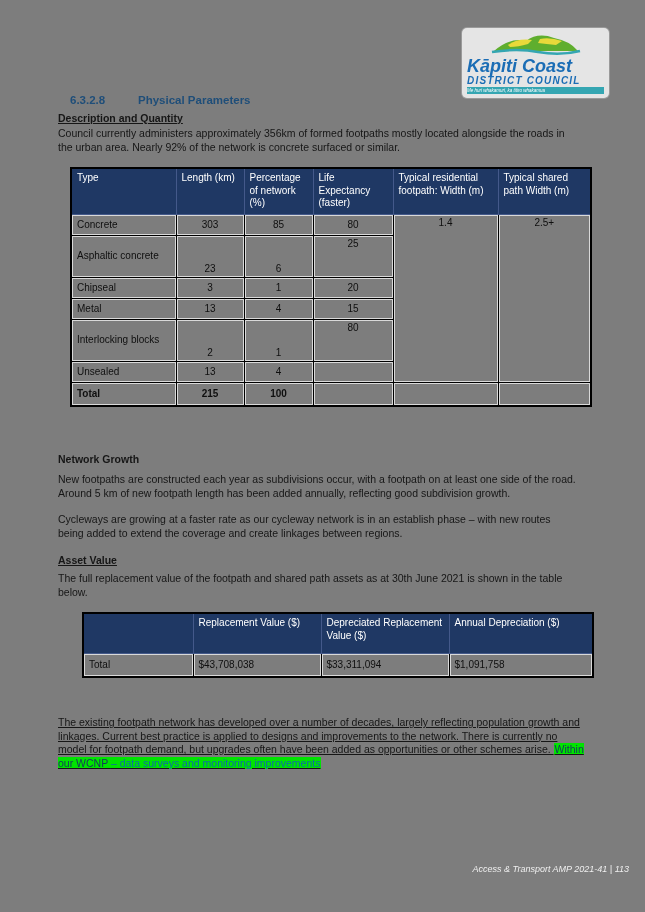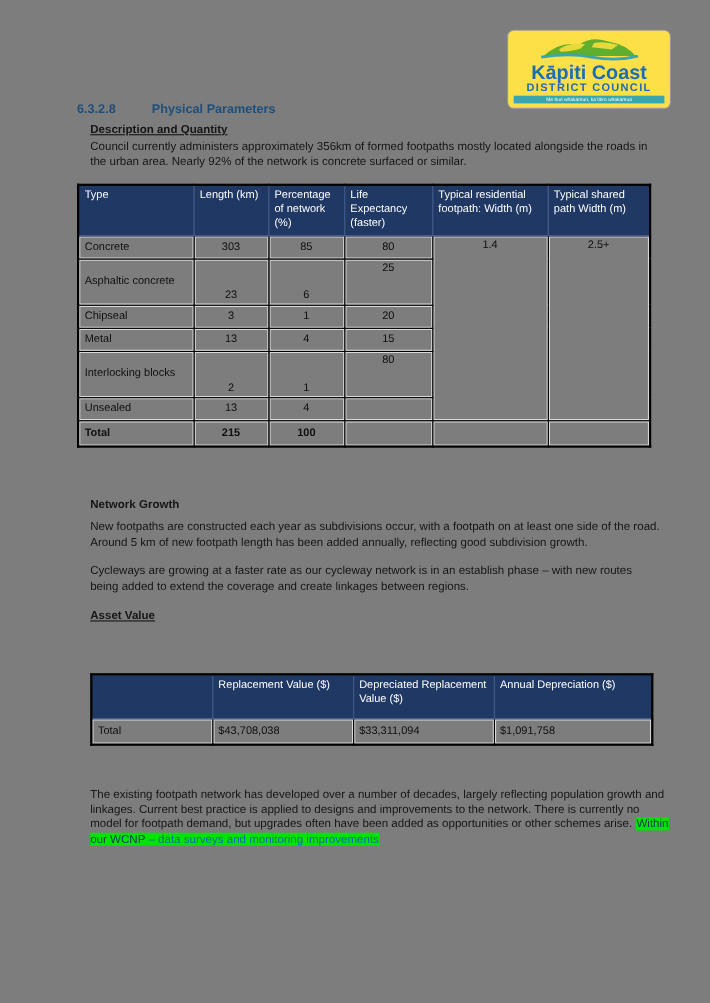--- a/index.html
+++ b/index.html
@@ -9,38 +9,38 @@
     background:#7d7d7d;
     color:#141414;
     position:relative;
     overflow:hidden;
   }
   .page { position:absolute; inset:0; }
 
   
   .logo-box {
     position:absolute; top:28px; left:462px; width:147px;
-    background:#fde047; border-radius:5px; padding:3px 5px 4px 5px;
-    text-align:center; box-shadow:0 0 0 1px #9a9a9a;
+    background:#e5e5e5; border-radius:5px; padding:3px 5px 4px 5px;
+    box-shadow:0 0 0 1px #9a9a9a;font-style:italic;
   }
   .logo-island { display:block; margin:0 auto; }
   .logo-title { font-size:18px; font-weight:bold; color:#1b6db5; letter-spacing:0; line-height:19px; }
   .logo-sub { font-size:10px; font-weight:bold; color:#1b6db5; letter-spacing:1.2px; line-height:10px; }
   .logo-tag { font-size:4.5px; color:#ffffff; background:#35a6b2; line-height:7px; margin-top:1px; }
 
   
   .section-head {
     position:absolute; left:70px; width:530px;
     font-size:11.5px; font-weight:bold; color:#1f4e79;
   }
   .section-head .num { display:inline-block; width:68px; }
   .sub-head { font-size:10.5px; font-weight:bold; color:#111; }
   .underline { text-decoration:underline; }
   .para {
-    position:absolute; left:82px; width:518px;
+    position:absolute; left:58px; width:518px;
     font-size:10.5px; line-height:13.5px; color:#161616;
   }
 
   
   table { border-collapse:collapse; table-layout:fixed;border-radius:31px; }
   .dtable { position:absolute; border:2px solid #000; background:transparent; }
   .dtable th {
     background:#1f3864; color:#ffffff; font-weight:normal;
     font-size:10px; line-height:12.5px; text-align:left;
     vertical-align:top; padding:3px 5px; border:1px solid #44598a;
@@ -160,20 +160,21 @@
       </tr>
     </tbody>
   </table>
 
 
   <div class="para sub-head" style="top:453px;">Network Growth</div>
   <div class="para" style="top:473px;">New footpaths are constructed each year as subdivisions occur, with a footpath on at least one side of the road. Around 5 km of new footpath length has been added annually, reflecting good subdivision growth.</div>
   <div class="para sub-head underline" style="top:554px;">Asset Value</div>
 
   <div class="para" style="top:513px;">Cycleways are growing at a faster rate as our cycleway network is in an establish phase – with new routes being added to extend the coverage and create linkages between regions.</div>
+  <div class="para" style="top:572px;">The full replacement value of the footpath and shared path assets as at 30th June 2021 is shown in the table below.</div>
 
   <table class="dtable" style="top:612px; left:82px; width:510px;">
     <colgroup>
       <col style="width:110px">
         <col style="width:128px">
         <col style="width:128px">
         <col style="width:144px">
     </colgroup>
     <thead>
       <tr>
@@ -187,18 +188,19 @@
       <tr>
         <td style="height:24px;">Total</td>
         <td>$43,708,038</td>
         <td>$33,311,094</td>
         <td>$1,091,758</td>
       </tr>
     </tbody>
   </table>
 
 
-  <div class="para" style="top:716px; width:530px;">
+  <div class="para" style="top:716px; width:530px;text-decoration:underline;">
     <span>The existing footpath network has developed over a number of decades, largely reflecting population growth and linkages. Current best practice is applied to designs and improvements to the network. There is currently no model for footpath demand, but upgrades often have been added as opportunities or other schemes arise. </span><mark class="hl"><span class="p1">Within our WCNP </span><span class="p2">– data surveys and monitoring improvements</span></mark>
   </div>
 
+  <div class="footer">Access &amp; Transport AMP 2021-41  |  113</div>
 
 </div>
 
 </body></html>

